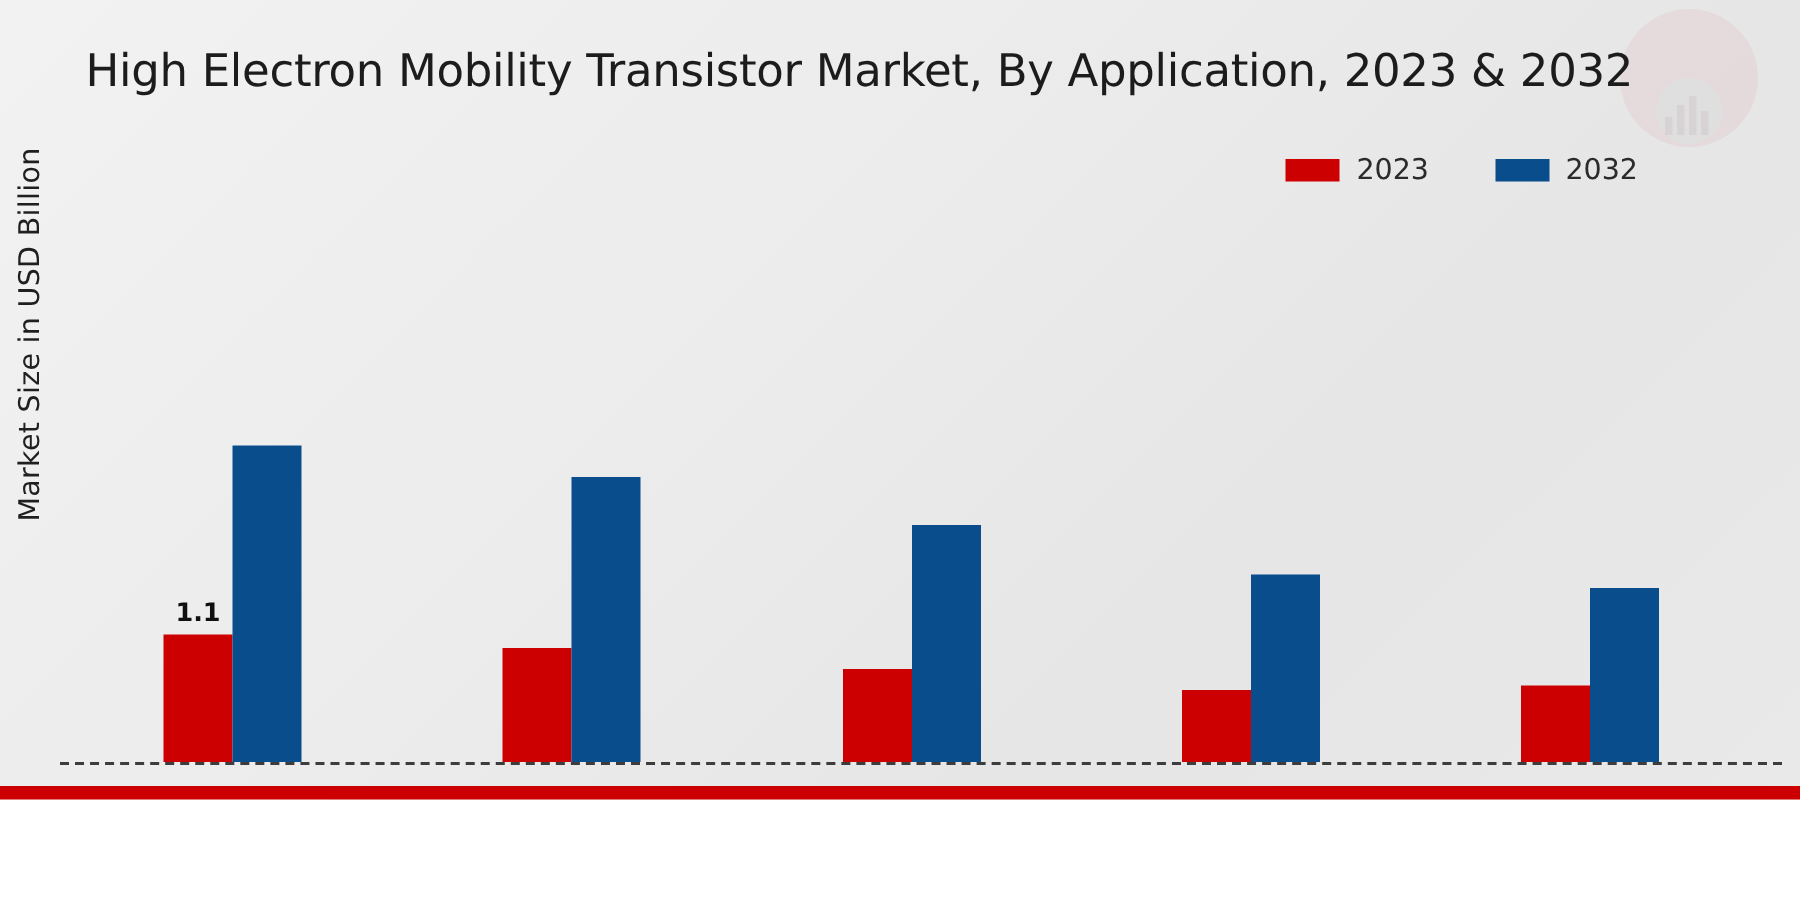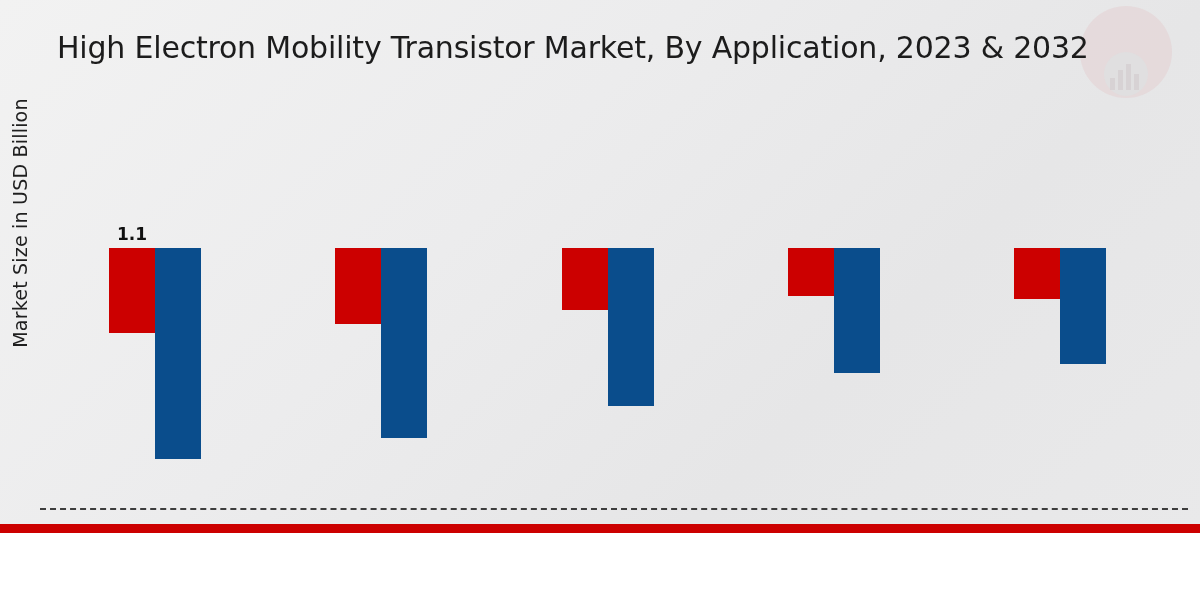--- a/index.html
+++ b/index.html
@@ -139,20 +139,21 @@
     bottom: 92px;
     width: 210px;
   }
   .bars {
     position: absolute;
     bottom: 0;
     left: 0;
     width: 210px;
     height: 260px;
     display: flex;
+    align-items: flex-end;
     justify-content: center;
   }
   .bar {
     width: 46px;
     position: relative;
   }
   .bar-value {
     position: absolute;
     left: 50%;
     transform: translateX(-50%);
@@ -180,20 +181,30 @@
   <div class="watermark-inner"></div>
   <div class="watermark-bars">
     <i style="height:12px"></i>
       <i style="height:20px"></i>
       <i style="height:26px"></i>
       <i style="height:16px"></i>
   </div>
 
   <div class="chart-title">High Electron Mobility Transistor Market, By Application, 2023 &amp; 2032</div>
 
+  <div class="legend">
+    <div class="legend-item">
+      <span class="legend-swatch" style="background:#CC0000"></span>
+      <span class="legend-label">2023</span>
+    </div>
+    <div class="legend-item">
+      <span class="legend-swatch" style="background:#0A4D8C"></span>
+      <span class="legend-label">2032</span>
+    </div>
+  </div>
 
   <div class="plot">
 
     <div class="ylabel">Market Size in USD Billion</div>
 
     <div class="baseline"></div>
 
     <div class="groups">
 
       <div class="group" style="left:50px">

